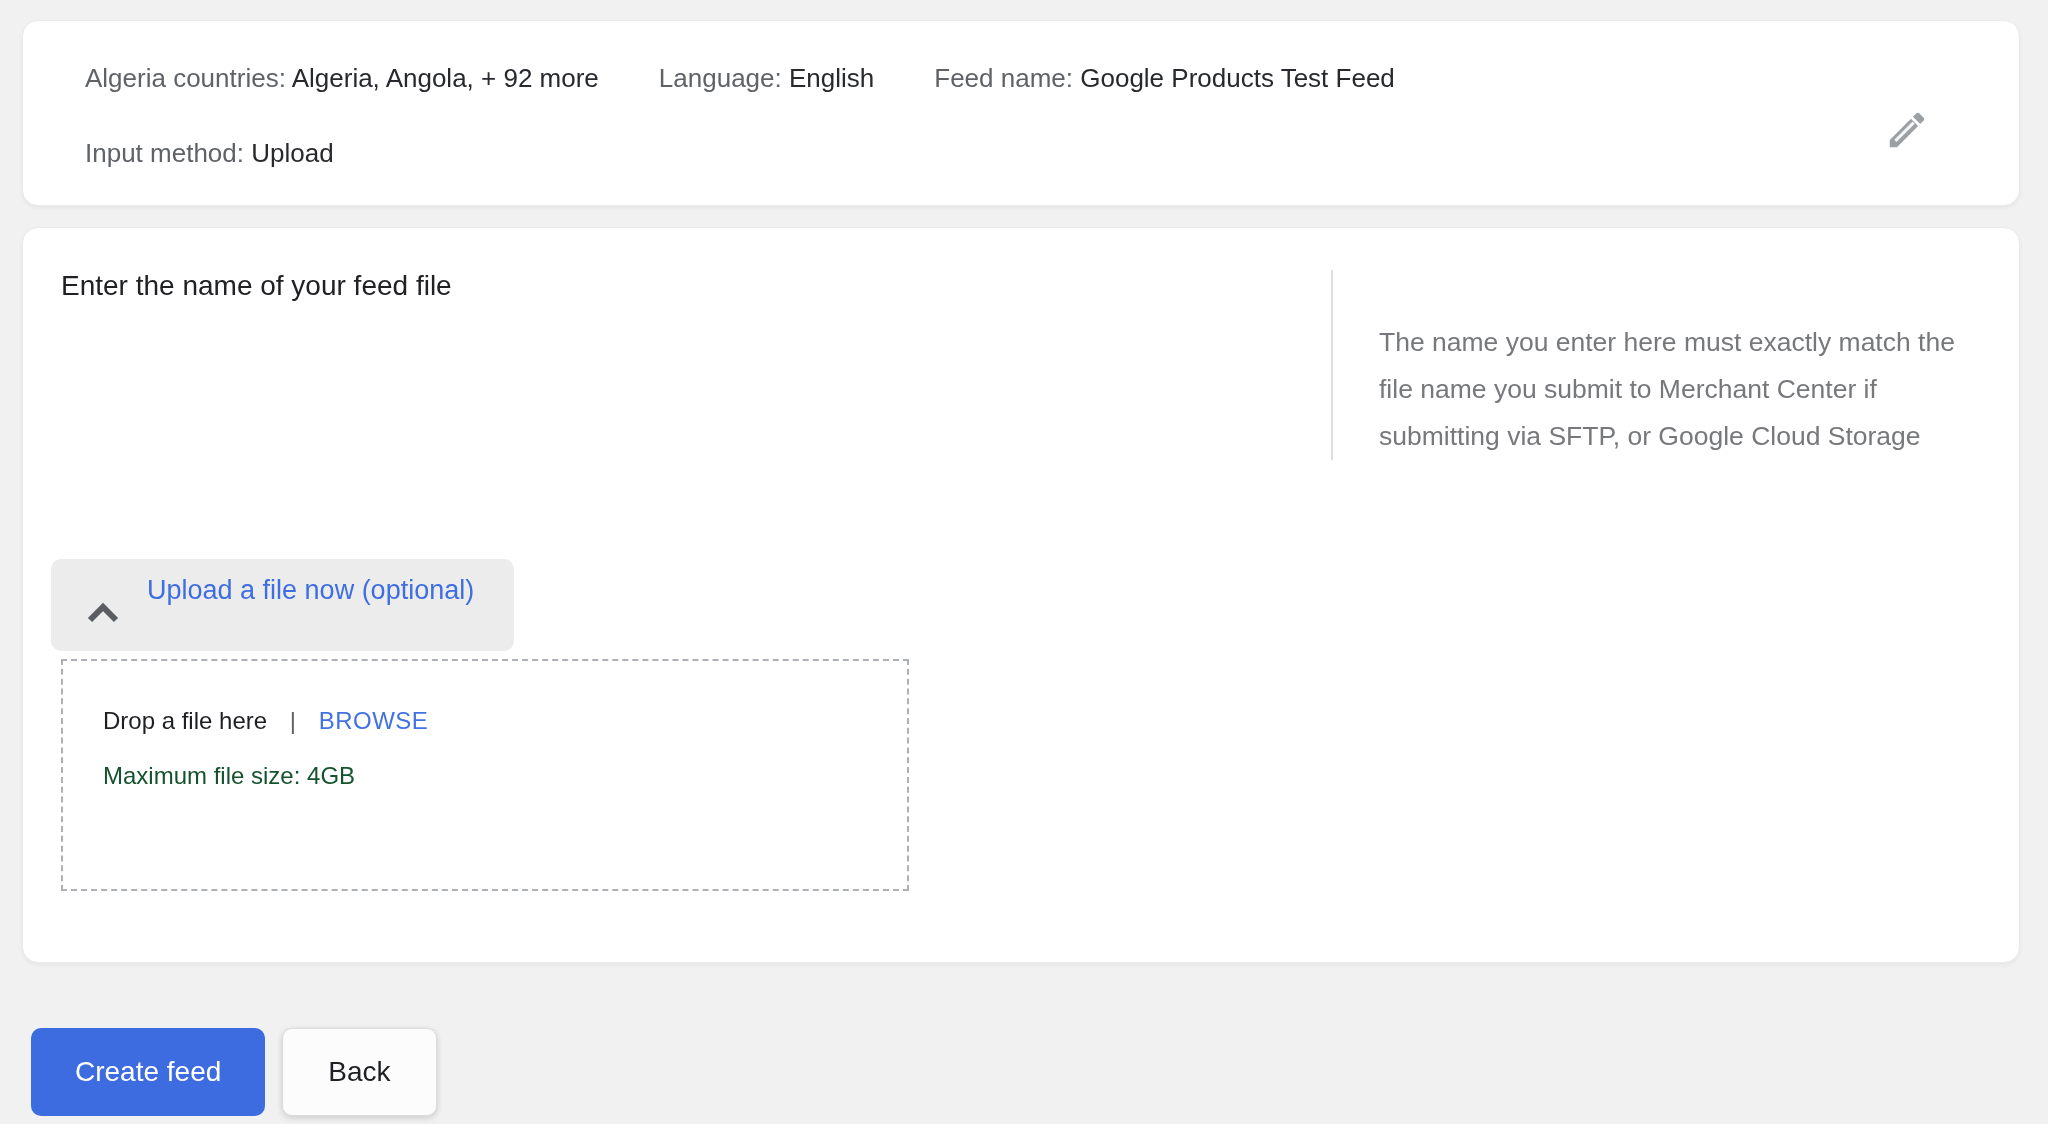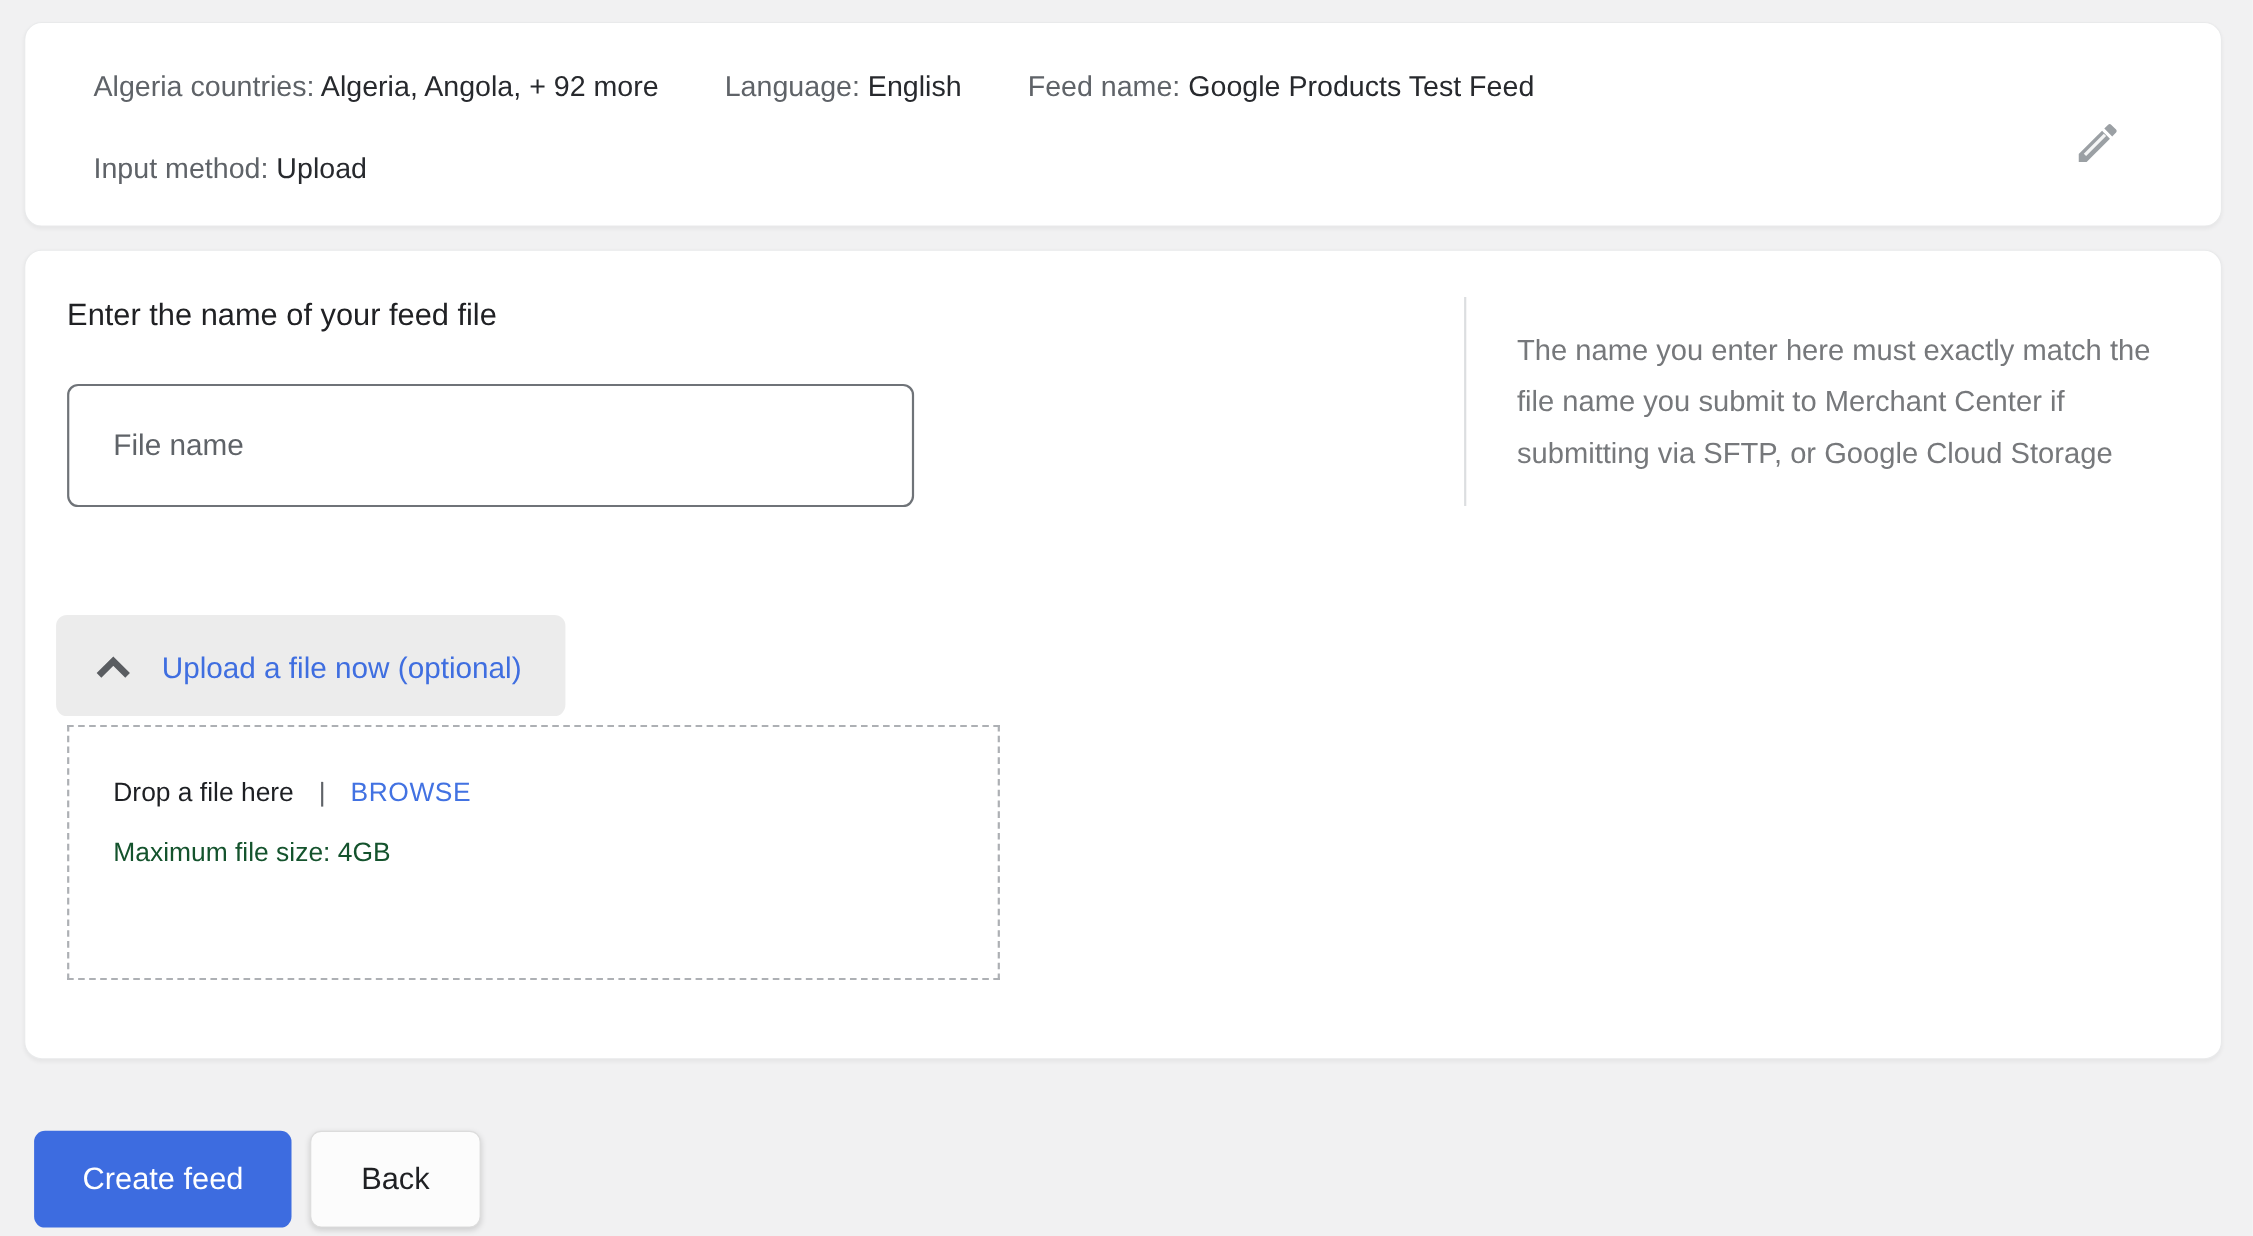--- a/index.html
+++ b/index.html
@@ -47,23 +47,23 @@
     border: 2px solid #6f7378; border-radius: 10px;
     padding: 0 40px;
     font-size: 27px; color: #202124;
     font-family: "Liberation Sans", sans-serif;
     background: #fff; outline: none;
   }
   .file-input::placeholder { color: #5f6368; opacity: 1; }
 
   .expander {
     position: absolute; left: 28px; top: 331px;
-    height: 92px; padding: 4px 40px 0 34px;
+    height: 92px; padding: 16px 40px 0 34px;
     background: #ececec; border: none; border-radius: 10px;
-    display: inline-flex; align-items: center; gap: 26px;
+    display: inline-flex; gap: 26px;
     font-size: 27px; color: #3f6ee0; cursor: pointer;
     font-family: "Liberation Sans", sans-serif;
   }
   .chev { display: flex; align-items: center; }
 
   .dropzone {
     position: absolute; left: 38px; top: 431px;
     width: 848px; height: 232px;
     border: 2px dashed #adb0b4;
     padding: 32px 20px 0 40px;
@@ -75,21 +75,21 @@
   .dz-line2 { color: #8a8e93; }
   .learn-link { color: #4272e2; text-decoration: underline; font-weight: 500; margin-left: 8px; cursor: pointer; }
   .dz-line3 { color: #14532d; }
 
   .help {
     position: absolute; left: 1308px;
     border-left: 2px solid #dcdee0;
     padding-left: 46px;
     width: 650px;
     color: #76787b; font-size: 26.5px; line-height: 47px;
-    display: flex; align-items: center;
+    display: flex; align-items: flex-end;
   }
   .help p { max-width: 585px; }
   .help-filename { top: 42px; min-height: 190px; }
   .help-upload { top: 428px; min-height: 158px; }
 
   
   .actions {
     position: absolute; left: 31px; top: 1028px;
     display: flex; gap: 17px;
   }
@@ -143,21 +143,20 @@
           <path fill="#9ba0a4" d="M20.71 7.04c.39-.39.39-1.02 0-1.41l-2.34-2.34c-.39-.39-1.02-.39-1.41 0l-1.83 1.83 3.75 3.75 1.83-1.83z"></path>
           <path fill="#ffffff" d="M5.4 17.1 14.9 7.6l1.1 1.1-9.5 9.5z" opacity="0.9"></path>
         </svg>
       </span>
     </button>
   </section>
 
   <section class="card form-card">
     <h2 class="form-heading">Enter the name of your feed file</h2>
 
-    <input class="file-input" type="text" placeholder="File name" style="">
 
     <button class="expander">
       <span class="chev">
         <svg width="36" height="24" viewBox="0 0 36 24">
           <path d="M5 19 L18 6 L31 19" fill="none" stroke="#5a5d61" stroke-width="6"></path>
         </svg>
       </span>
       <span>Upload a file now (optional)</span>
     </button>
 

